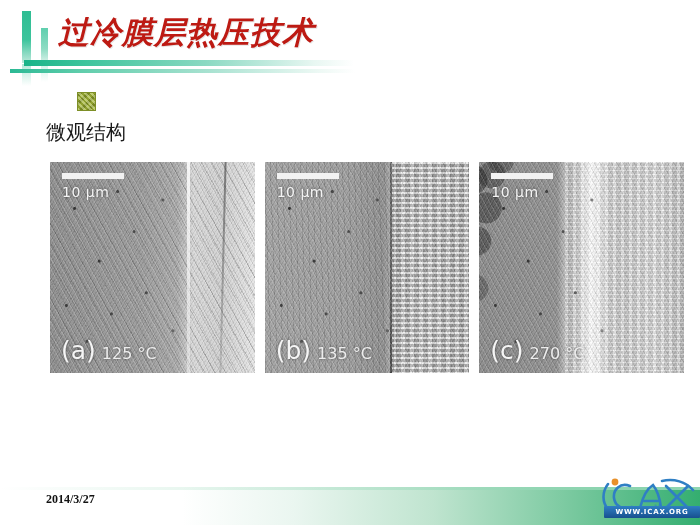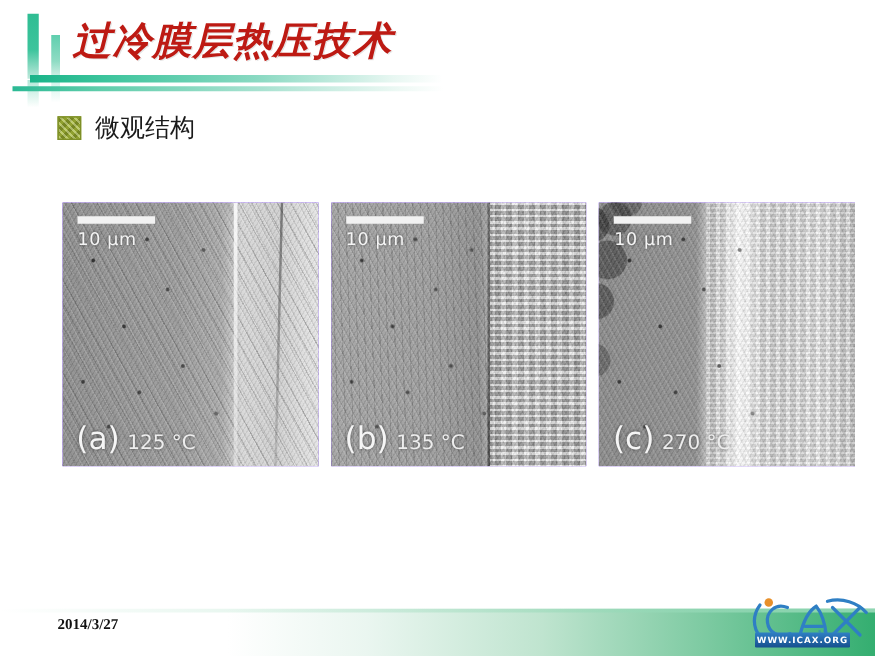--- a/index.html
+++ b/index.html
@@ -38,37 +38,37 @@
   }
   .slide-title{
     position:absolute;left:58px;top:12px;
     font-family:Liberation Sans, sans-serif;
     font-size:31px;font-weight:bold;font-style:italic;
     color:#bd1a13;letter-spacing:1px;white-space:nowrap;
     text-shadow:1px 1px 0 rgba(0,0,0,.10);
   }
 
   
-  .bullet-row{position:absolute;left:46px;top:92px;display:flex;align-items:center;gap:11px;}
+  .bullet-row{position:absolute;left:46px;top:92px;display:flex;align-items:center;gap:11px;flex-direction:column;}
   .bullet-square{
     width:17px;height:17px;flex:0 0 17px;
     background:
       repeating-linear-gradient(45deg,rgba(255,255,255,.30) 0 2px,rgba(0,0,0,.12) 2px 4px),
       repeating-linear-gradient(-45deg,rgba(180,200,60,.55) 0 3px,rgba(120,140,30,.40) 3px 6px),
       #8fa02e;
     border:1px solid #7d8f27;
   }
   .bullet-text{
     font-family:"DejaVu Sans","Liberation Sans",sans-serif;
     font-size:20px;color:#1a1a1a;white-space:nowrap;line-height:1;
   }
 
   
   .panels{position:absolute;left:50px;top:162px;width:634px;height:211px;display:flex;gap:10px;}
-  .panel{position:relative;width:205px;height:211px;overflow:hidden;background:#8b5cf6;}
+  .panel{position:relative;width:205px;height:211px;overflow:hidden;background:#14532d;}
 
   .tex-base{position:absolute;inset:0;}
   .tex-grain{
     position:absolute;inset:-20%;
     background-image:
       repeating-linear-gradient(62deg,rgba(255,255,255,.16) 0 1px,rgba(0,0,0,.10) 1px 2px,rgba(255,255,255,0) 2px 5px),
       repeating-linear-gradient(-58deg,rgba(0,0,0,.07) 0 1px,rgba(255,255,255,.07) 1px 3px);
     opacity:.85;
   }
   .tex-speck{
@@ -170,21 +170,21 @@
   }
   .footer-date{
     position:absolute;left:46px;top:492px;
     font-family:"Liberation Serif","DejaVu Serif",serif;
     font-size:12px;font-weight:bold;color:#121212;
   }
 
   .logo{position:absolute;left:600px;top:478px;width:96px;height:44px;}
   .logo svg{display:block;}
   .logo-url{
-    position:absolute;left:4px;top:28px;width:76px;height:12px;
+    position:absolute;left:4px;top:28px;width:96px;height:12px;
     background:linear-gradient(to bottom,#2f7fc4,#17508f);
     border-radius:1px;
     display:flex;align-items:center;justify-content:center;
   }
   .logo-url span{
     font-family:"DejaVu Sans","Liberation Sans",sans-serif;
     font-size:7px;font-weight:bold;color:#ffffff;letter-spacing:.8px;
   }
 </style>
 </head>

